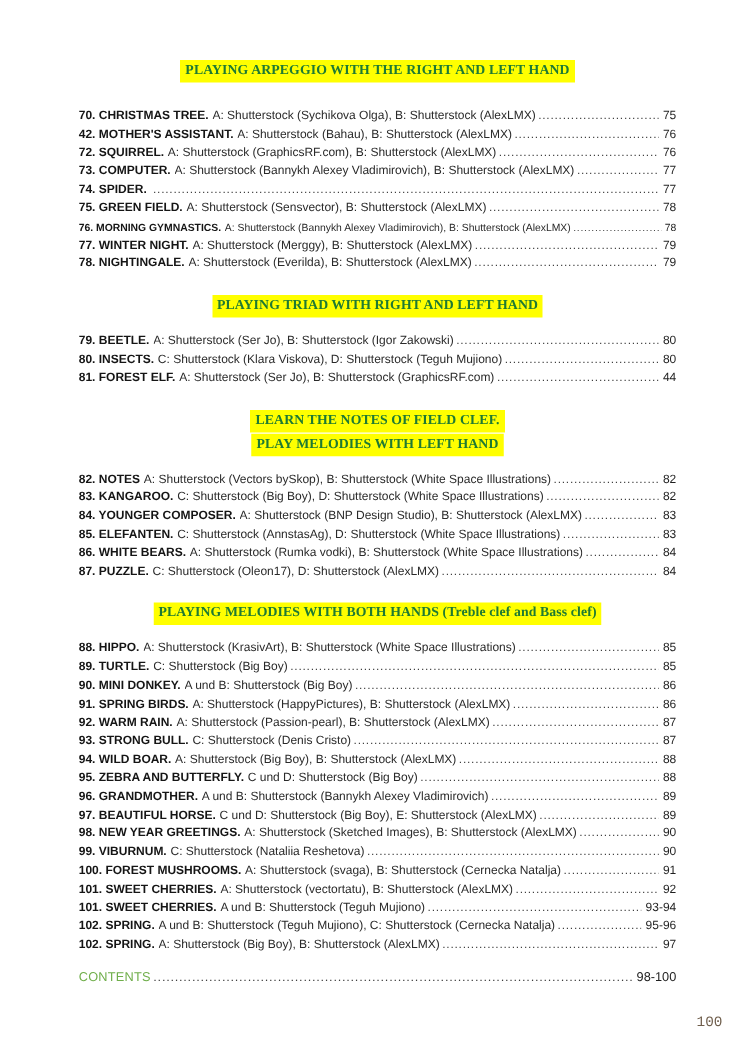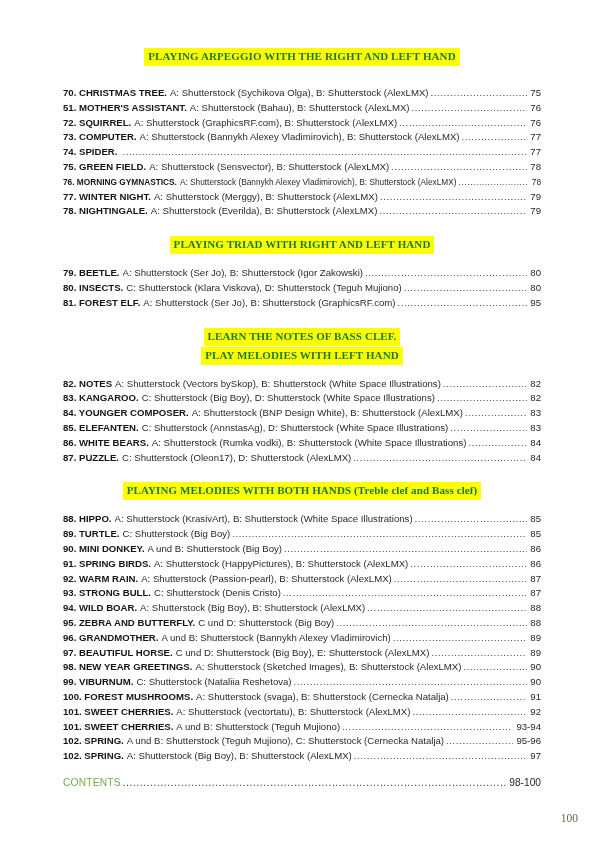--- a/index.html
+++ b/index.html
@@ -69,21 +69,21 @@
   .contents-label {
     font-weight: 400;
     color: var(--contents-green, #6fae4a);
     letter-spacing: 0.2px;
     flex: 0 0 auto;
   }
   .footer-page {
     position: absolute;
     right: 22px;
     top: 812px;
-    font-family: Liberation Serif, serif;
+    font-family: Liberation Mono, monospace;
     font-size: 11.5px;
     color: var(--footer-brown, #6f5e4c);
   }
 </style>
 </head>
 <body>
 
 <div class="page">
   <div class="content">
       <section class="toc-section">
@@ -91,21 +91,21 @@
           <div class="hline"><span class="hl">PLAYING ARPEGGIO WITH THE RIGHT AND LEFT HAND</span></div>
         </div>
     <div class="entries first">
           <div class="row">
     <span class="t">70. CHRISTMAS TREE.</span>
     <span class="s">A: Shutterstock (Sychikova Olga), B: Shutterstock (AlexLMX)</span>
     <span class="leader"></span>
     <span class="pg">75</span>
   </div>
           <div class="row">
-    <span class="t">51. MOTHER'S ASSISTANT.</span>
+    <span class="t">42. MOTHER'S ASSISTANT.</span>
     <span class="s">A: Shutterstock (Bahau), B: Shutterstock (AlexLMX)</span>
     <span class="leader"></span>
     <span class="pg">76</span>
   </div>
           <div class="row">
     <span class="t">72. SQUIRREL.</span>
     <span class="s">A: Shutterstock (GraphicsRF.com), B: Shutterstock (AlexLMX)</span>
     <span class="leader"></span>
     <span class="pg">76</span>
   </div>
@@ -160,45 +160,45 @@
           <div class="row">
     <span class="t">80. INSECTS.</span>
     <span class="s">C: Shutterstock (Klara Viskova), D: Shutterstock (Teguh Mujiono)</span>
     <span class="leader"></span>
     <span class="pg">80</span>
   </div>
           <div class="row">
     <span class="t">81. FOREST ELF.</span>
     <span class="s">A: Shutterstock (Ser Jo), B: Shutterstock (GraphicsRF.com)</span>
     <span class="leader"></span>
-    <span class="pg">95</span>
+    <span class="pg">44</span>
   </div>
         </div>
   </section>
       <section class="toc-section">
     <div class="heading">
-          <div class="hline"><span class="hl">LEARN THE NOTES OF BASS CLEF.</span></div>
+          <div class="hline"><span class="hl">LEARN THE NOTES OF FIELD CLEF.</span></div>
           <div class="hline"><span class="hl">PLAY MELODIES WITH LEFT HAND</span></div>
         </div>
     <div class="entries">
           <div class="row">
     <span class="t">82. NOTES</span>
     <span class="s">A: Shutterstock (Vectors bySkop), B: Shutterstock (White Space Illustrations)</span>
     <span class="leader"></span>
     <span class="pg">82</span>
   </div>
           <div class="row">
     <span class="t">83. KANGAROO.</span>
     <span class="s">C: Shutterstock (Big Boy), D: Shutterstock (White Space Illustrations)</span>
     <span class="leader"></span>
     <span class="pg">82</span>
   </div>
           <div class="row">
     <span class="t">84. YOUNGER COMPOSER.</span>
-    <span class="s">A: Shutterstock (BNP Design White), B: Shutterstock (AlexLMX)</span>
+    <span class="s">A: Shutterstock (BNP Design Studio), B: Shutterstock (AlexLMX)</span>
     <span class="leader"></span>
     <span class="pg">83</span>
   </div>
           <div class="row">
     <span class="t">85. ELEFANTEN.</span>
     <span class="s">C: Shutterstock (AnnstasAg), D: Shutterstock (White Space Illustrations)</span>
     <span class="leader"></span>
     <span class="pg">83</span>
   </div>
           <div class="row">

